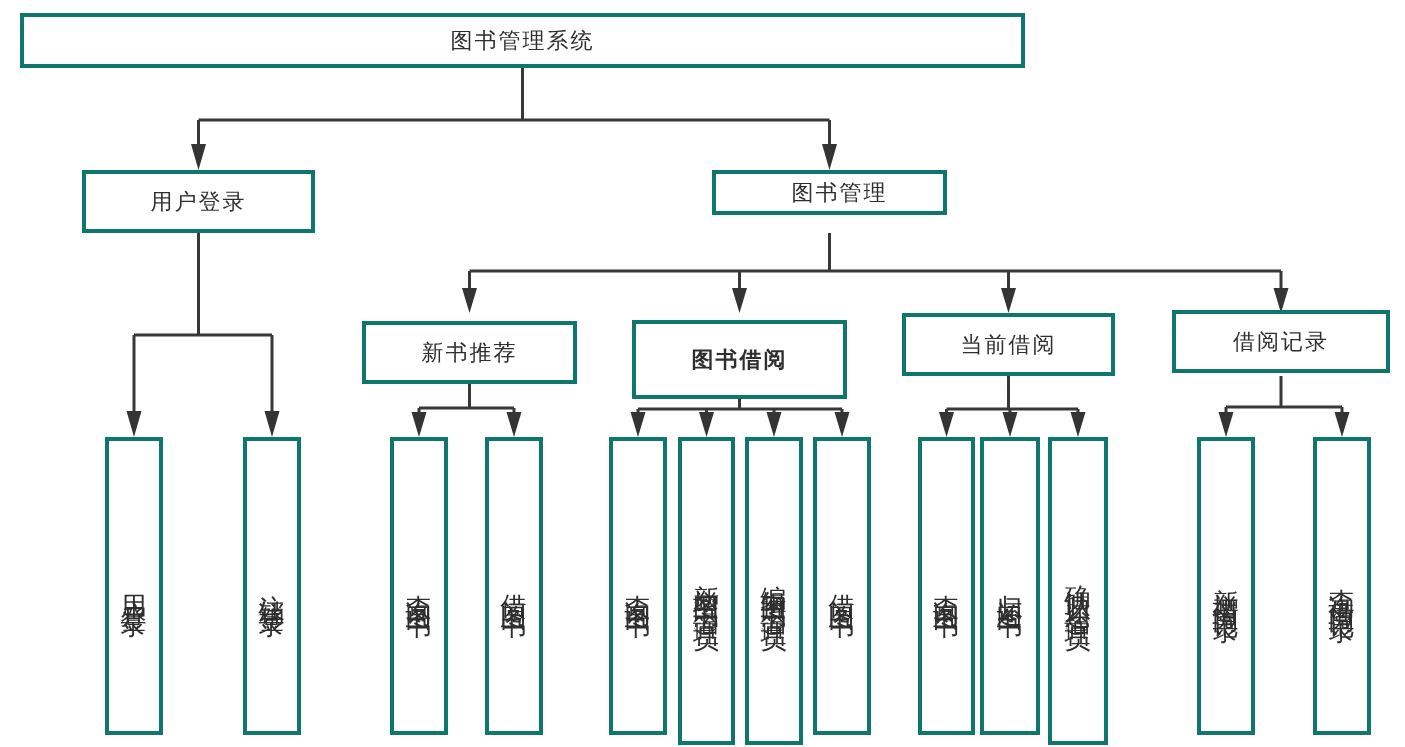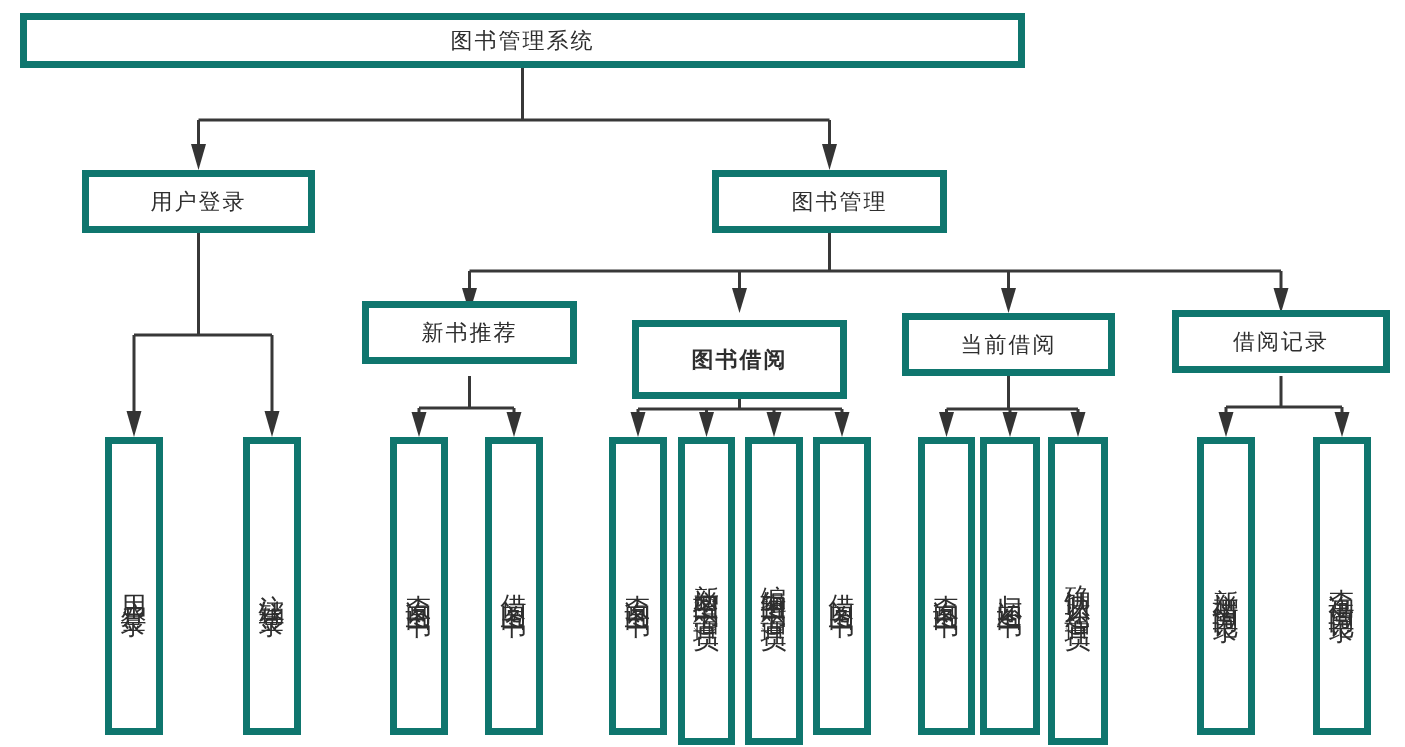--- a/index.html
+++ b/index.html
@@ -15,21 +15,21 @@
   .stage svg.connectors {
     position: absolute;
     left: 0; top: 0;
     width: 1405px; height: 747px;
     z-index: 1;
   }
   .hbox, .vbox {
     position: absolute;
     box-sizing: border-box;
     background: #ffffff;
-    border: 7px solid #0f766e;
+    border: 4px solid #0f766e;
     display: flex;
     align-items: center;
     justify-content: center;
     z-index: 2;
   }
   .hbox {
     font-size: 22px;
     letter-spacing: 2px;
     white-space: nowrap;
   }
@@ -47,22 +47,22 @@
     z-index: 5;
     font-size: 20px;
     color: rgba(178, 184, 188, 0.95);
     letter-spacing: 1px;
     white-space: nowrap;
   }
 
   
   [data-name="node-root"]               { left: 20px;   top: 13px;  width: 1005px; height: 55px; }
   [data-name="node-user-login"]         { left: 82px;   top: 170px; width: 233px;  height: 63px; }
-  [data-name="node-book-management"]    { left: 712px;  top: 170px; width: 235px;  height: 63px; padding-left: 20px; }
-  [data-name="node-new-book-recommend"] { left: 362px;  top: 301px; width: 215px;  height: 63px; }
+  [data-name="node-book-management"]    { left: 712px;  top: 170px; width: 235px;  height: 45px; padding-left: 20px; }
+  [data-name="node-new-book-recommend"] { left: 362px;  top: 321px; width: 215px;  height: 63px; }
   [data-name="node-book-borrowing"]     { left: 632px;  top: 320px; width: 215px;  height: 79px; font-weight: bold; }
   [data-name="node-current-borrowing"]  { left: 902px;  top: 313px; width: 213px;  height: 63px; }
   [data-name="node-borrow-records"]     { left: 1172px; top: 310px; width: 218px;  height: 63px; }
 
   [data-name="leaf-user-login"]             { left: 105px;  top: 437px; width: 58px; height: 298px; }
   [data-name="leaf-logout"]                 { left: 243px;  top: 437px; width: 58px; height: 298px; }
   [data-name="leaf-recommend-query-books"]  { left: 390px;  top: 437px; width: 58px; height: 298px; }
   [data-name="leaf-recommend-borrow-books"] { left: 485px;  top: 437px; width: 58px; height: 298px; }
   [data-name="leaf-borrowing-query-books"]  { left: 609px;  top: 437px; width: 58px; height: 298px; }
   [data-name="leaf-add-books-admin"]        { left: 678px;  top: 437px; width: 57px; height: 308px; }

